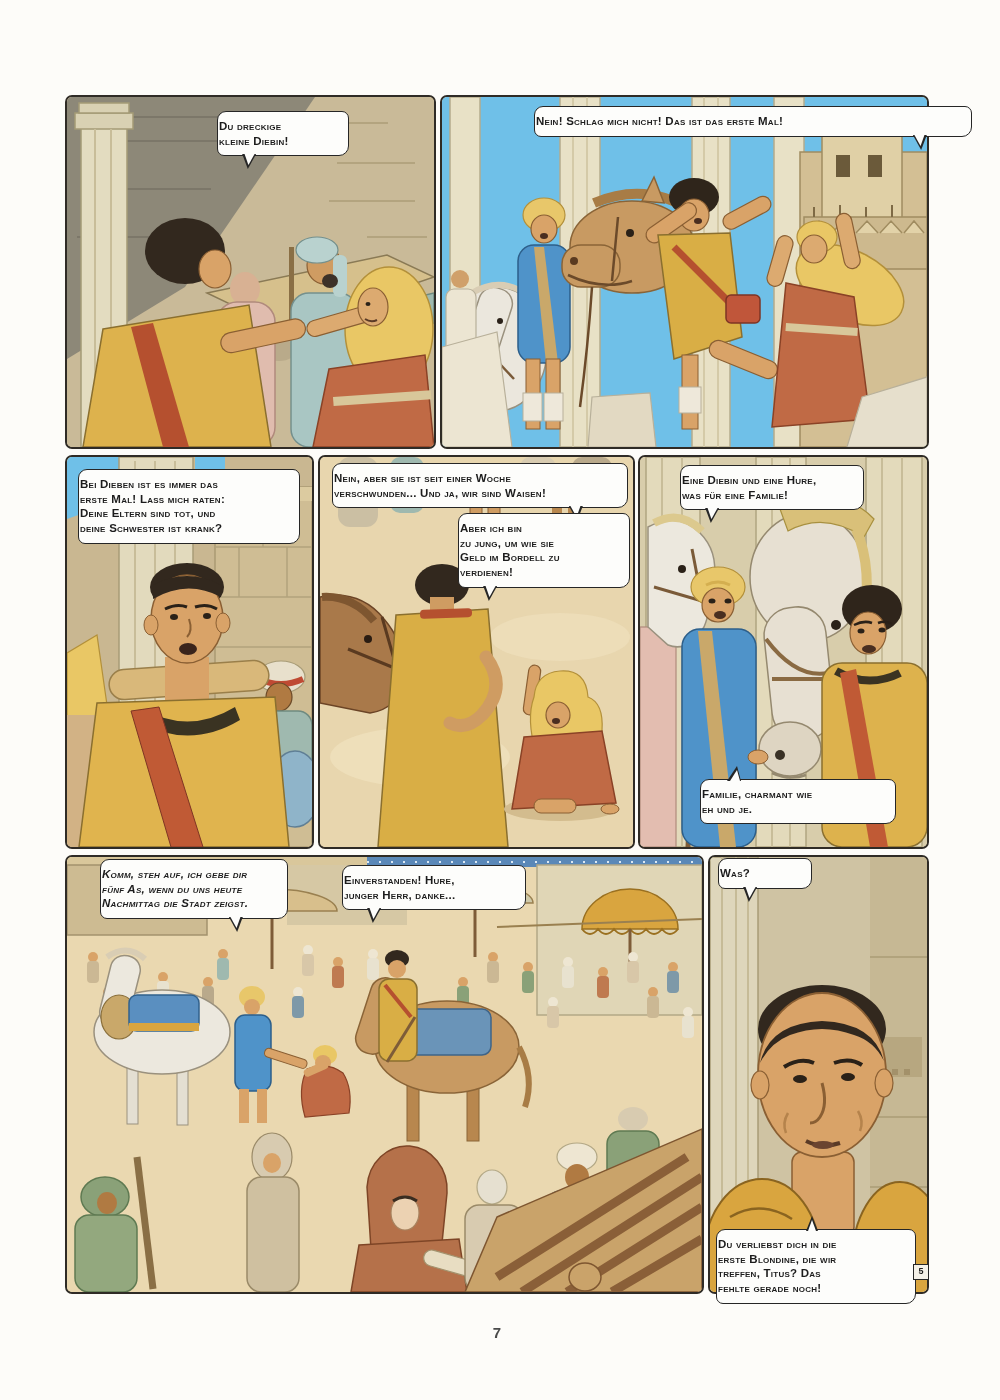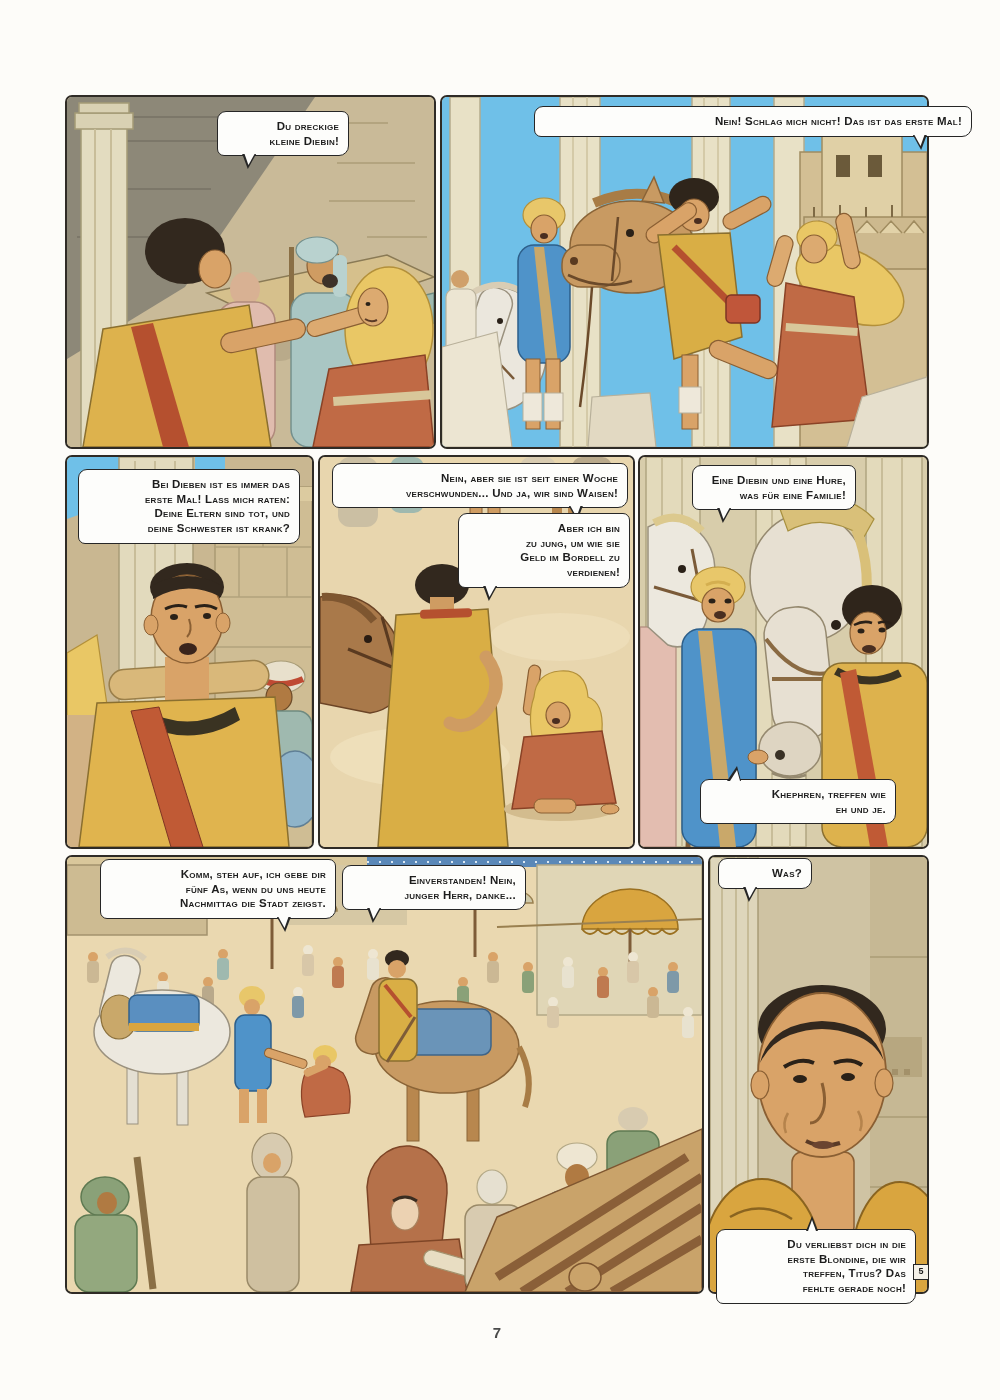--- a/index.html
+++ b/index.html
@@ -2,23 +2,23 @@
 <html><head>
 <meta charset="utf-8">
 <style>
   html,body{margin:0;padding:0;background:#ffffff;}
   .page{position:relative;width:1000px;height:1400px;background:#fdfcf9;margin:0 auto;
         font-family:"Liberation Sans",sans-serif;}
   .panel{position:absolute;border:2px solid #2f2b26;border-radius:7px;background:#e8d6ae;}
   .panel-art{position:absolute;inset:0;border-radius:5px;overflow:hidden;}
   .panel-art svg{display:block;width:100%;height:100%;}
   .bubble{position:absolute;background:#fdfdfb;border:1.6px solid #262626;
-          border-radius:9px 7px 10px 7px;padding:7px 9px;
+          border-radius:9px 7px 10px 7px;padding:7px 1px;
           font-weight:700;font-size:11.5px;line-height:1.28;font-variant:small-caps;
-          letter-spacing:.25px;text-align:right;color:#1c1c1c;white-space:pre-line;
+          letter-spacing:.25px;text-align:left;color:#1c1c1c;white-space:pre-line;
           box-sizing:border-box;z-index:5;}
   .bubble::before,.bubble::after{border-style:solid;width:0;height:0;}
   .tail-bl::before{content:"";position:absolute;left:22px;bottom:-14px;
      border-width:15px 4px 0 10px;border-color:#262626 transparent transparent transparent;transform:skewX(-16deg);}
   .tail-bl::after{content:"";position:absolute;left:25px;bottom:-10px;
      border-width:11px 3px 0 7px;border-color:#fdfdfb transparent transparent transparent;transform:skewX(-16deg);}
   .tail-br::before{content:"";position:absolute;right:42px;bottom:-14px;
      border-width:15px 10px 0 4px;border-color:#262626 transparent transparent transparent;transform:skewX(16deg);}
   .tail-br::after{content:"";position:absolute;right:45px;bottom:-10px;
      border-width:11px 7px 0 3px;border-color:#fdfdfb transparent transparent transparent;transform:skewX(16deg);}
@@ -322,23 +322,23 @@
           <path d="M214 168 q10 -5 18 -2 M238 166 q8 -3 14 1" stroke="#2a2118" stroke-width="2.5" fill="none"></path>
           <ellipse cx="221" cy="174" rx="3.5" ry="2.5" fill="#2a2118"></ellipse>
           <ellipse cx="242" cy="173" rx="3.5" ry="2.5" fill="#2a2118"></ellipse>
           <ellipse cx="229" cy="192" rx="7" ry="4" fill="#4a2e20"></ellipse>
           <rect x="182" y="206" width="105" height="184" rx="20" fill="#ddb24d" stroke="#8a6f2f" stroke-width="1.5"></rect>
           <path d="M196 214 q32 18 64 2" stroke="#3a3322" stroke-width="8" fill="none"></path>
           <polygon points="200,216 216,212 248,390 230,390" fill="#c05a35"></polygon>
         </g>
       </svg>
     </div>
-    <div class="bubble tail-bl" style="left:52px;top:8px;width:164px;">Eine Diebin und eine Hure,
+    <div class="bubble tail-bl" style="left:40px;top:8px;width:184px;">Eine Diebin und eine Hure,
 was für eine Familie!</div>
-    <div class="bubble tail-tl" style="left:60px;top:322px;width:196px;">Khephren, treffen wie
+    <div class="bubble tail-tl" style="left:60px;top:322px;width:196px;">Familie, charmant wie
 eh und je.</div>
   </section>
 
   <section class="panel" style="left:65px;top:855px;width:635px;height:435px;">
     <div class="panel-art">
       <svg viewBox="0 0 635 435" preserveAspectRatio="none">
         <defs>
           <g id="fig">
               <circle cx="6" cy="5" r="5" fill="#d9a368"></circle>
               <rect x="0" y="9" width="12" height="22" rx="4" fill="currentColor"></rect>
@@ -450,24 +450,24 @@
           <ellipse cx="566" cy="262" rx="15" ry="12" fill="#d8cbb0"></ellipse>
           <rect x="540" y="274" width="52" height="92" rx="13" fill="#8aa178" stroke="#5f7a52" stroke-width="1.5"></rect>
         </g>
         <g>
           <polygon points="430,360 635,272 635,435 398,435" fill="#c9a36a" stroke="#7e5630" stroke-width="1.5"></polygon>
           <path d="M455 435 L635 320 M500 435 L635 350 M545 435 L635 382 M430 420 L620 300" stroke="#8a5f38" stroke-width="9" fill="none"></path>
           <ellipse cx="518" cy="420" rx="16" ry="14" fill="#caa36a" stroke="#7e5630" stroke-width="1.5"></ellipse>
         </g>
       </svg>
     </div>
-    <div class="bubble tail-br" style="left:33px;top:2px;width:236px;">Komm, steh auf, ich gebe dir
+    <div class="bubble tail-br" style="left:33px;top:2px;width:188px;font-style:italic;">Komm, steh auf, ich gebe dir
 fünf As, wenn du uns heute
 Nachmittag die Stadt zeigst.</div>
-    <div class="bubble tail-bl" style="left:275px;top:8px;width:184px;">Einverstanden! Nein,
+    <div class="bubble tail-bl" style="left:275px;top:8px;width:184px;">Einverstanden! Hure,
 junger Herr, danke...</div>
   </section>
 
   <section class="panel" style="left:708px;top:855px;width:217px;height:435px;">
     <div class="panel-art">
       <svg viewBox="0 0 217 435" preserveAspectRatio="none">
         <rect width="217" height="435" fill="#cfc3a3"></rect>
         <g>
           <rect x="0" y="0" width="48" height="435" fill="#ded6bb" stroke="#a89c77" stroke-width="1.5"></rect>
           <path d="M12 0 V435 M26 0 V435 M38 0 V435" stroke="#c6bb97" stroke-width="2" fill="none"></path>

